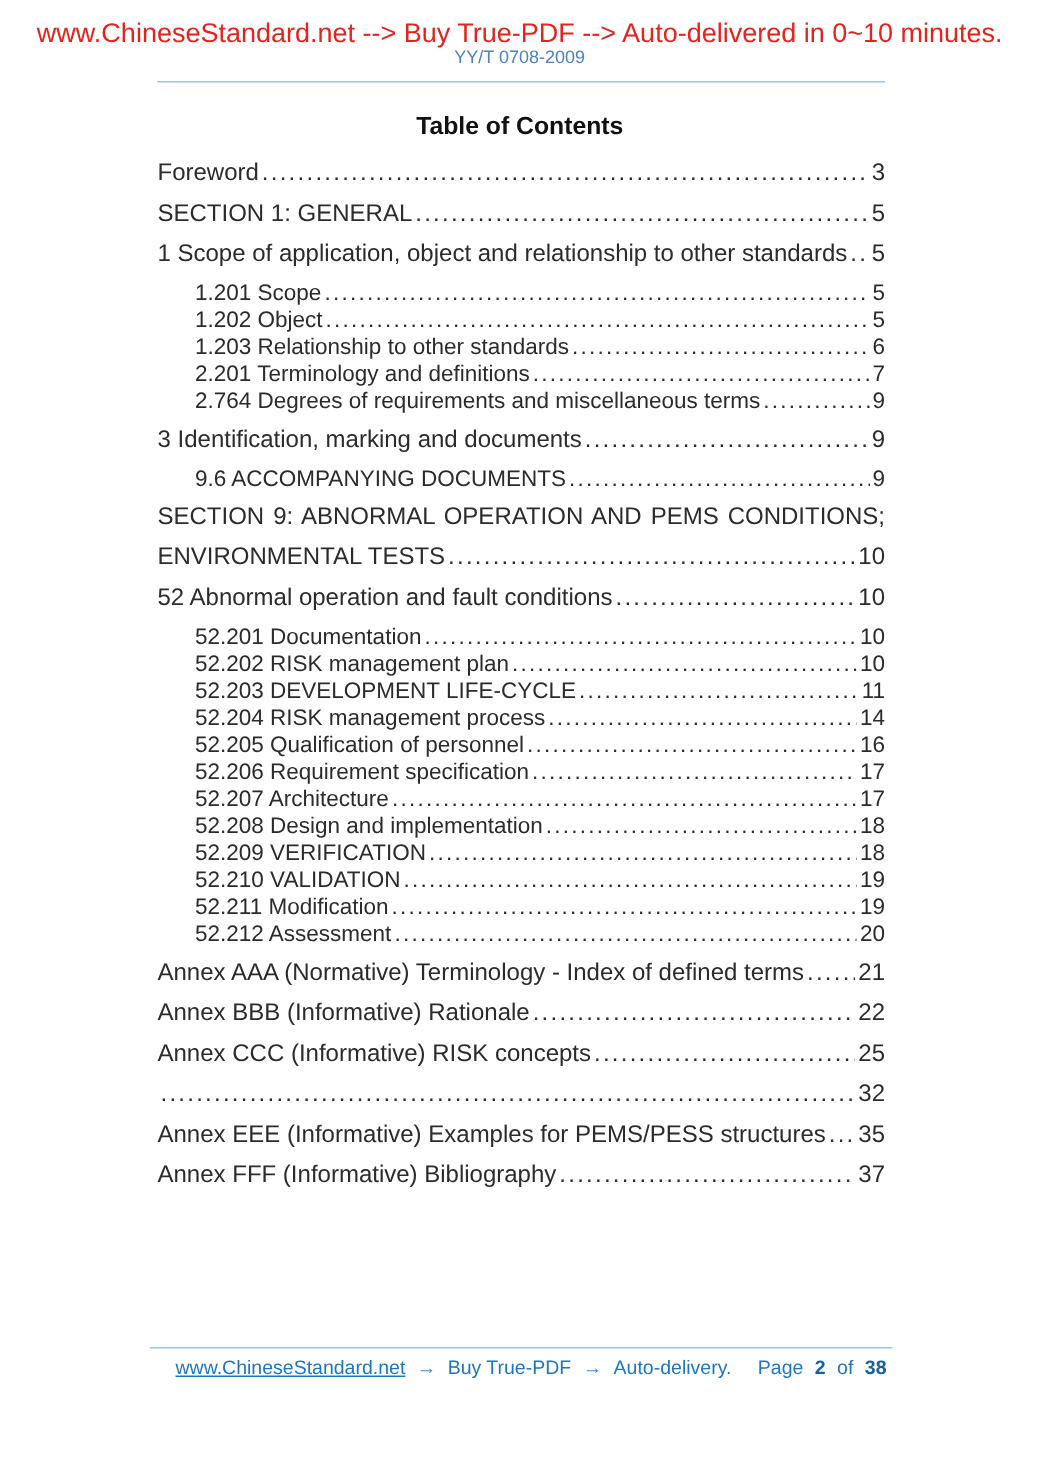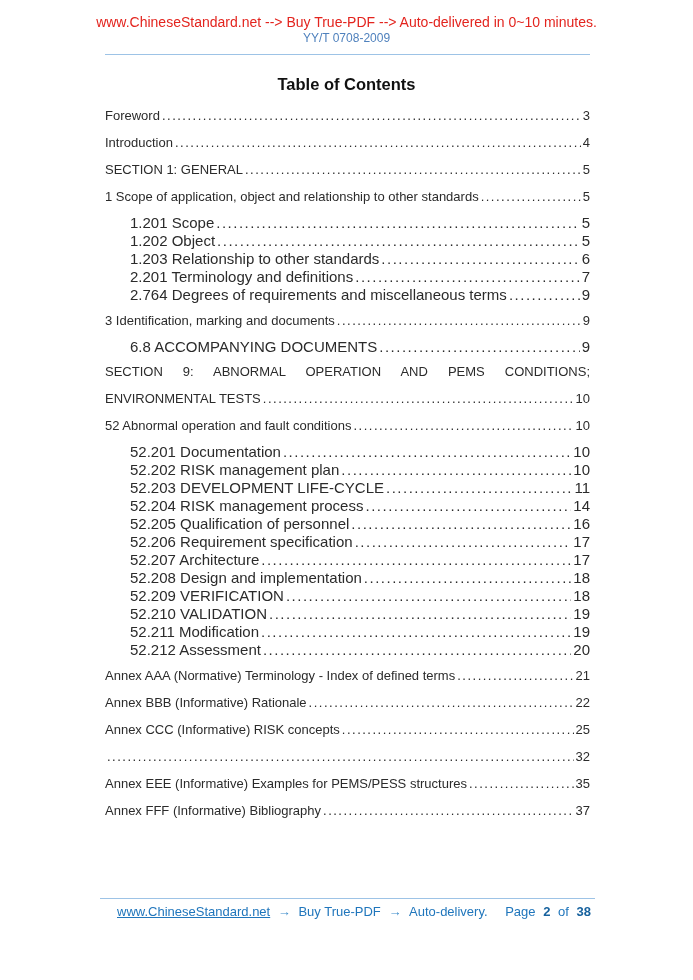--- a/index.html
+++ b/index.html
@@ -16,21 +16,21 @@
     color: #2b2b2b;
     overflow: hidden;
     box-sizing: border-box;
   }
   .header {
     padding-top: 13px;
     text-align: center;
   }
   .banner {
     color: #e3241e;
-    font-size: 14px;
+    font-size: 18px;
     line-height: 18px;
   }
   .doc-code {
     color: #4f81bd;
     font-size: 12px;
     line-height: 14px;
   }
   .header-rule {
     margin: 9px 103px 0 105px;
     border: 0;
@@ -45,21 +45,21 @@
     color: #111111;
   }
   .toc {
     margin: 0 103px 0 105px;
   }
   .toc-row {
     display: flex;
     align-items: baseline;
   }
   .toc-row.level-0 {
-    font-size: 13px;
+    font-size: 16px;
     line-height: 16px;
     margin: 11px 0;
   }
   .toc-row.level-1 {
     font-size: 15px;
     line-height: 13.5px;
     margin: 4.5px 0;
     padding-left: 25px;
   }
   .toc-label {
@@ -130,25 +130,20 @@
 
   <div class="toc-title">Table of Contents</div>
 
   <div class="toc" id="toc-list">
       <div class="toc-row level-0">
         <span class="toc-label">Foreword</span>
         <span class="toc-dots"></span>
         <span class="toc-page">3</span>
       </div>
       <div class="toc-row level-0">
-        <span class="toc-label">Introduction</span>
-        <span class="toc-dots"></span>
-        <span class="toc-page">4</span>
-      </div>
-      <div class="toc-row level-0">
         <span class="toc-label">SECTION 1: GENERAL</span>
         <span class="toc-dots"></span>
         <span class="toc-page">5</span>
       </div>
       <div class="toc-row level-0">
         <span class="toc-label">1 Scope of application, object and relationship to other standards</span>
         <span class="toc-dots"></span>
         <span class="toc-page">5</span>
       </div>
       <div class="toc-row level-1">
@@ -175,21 +170,21 @@
         <span class="toc-label">2.764 Degrees of requirements and miscellaneous terms</span>
         <span class="toc-dots"></span>
         <span class="toc-page">9</span>
       </div>
       <div class="toc-row level-0">
         <span class="toc-label">3 Identification, marking and documents</span>
         <span class="toc-dots"></span>
         <span class="toc-page">9</span>
       </div>
       <div class="toc-row level-1">
-        <span class="toc-label">6.8 ACCOMPANYING DOCUMENTS</span>
+        <span class="toc-label">9.6 ACCOMPANYING DOCUMENTS</span>
         <span class="toc-dots"></span>
         <span class="toc-page">9</span>
       </div>
       <div class="toc-row level-0 justify">
         <span class="toc-label">SECTION 9: ABNORMAL OPERATION AND PEMS CONDITIONS;</span>
       </div>
       <div class="toc-row level-0">
         <span class="toc-label">ENVIRONMENTAL TESTS</span>
         <span class="toc-dots"></span>
         <span class="toc-page">10</span>

